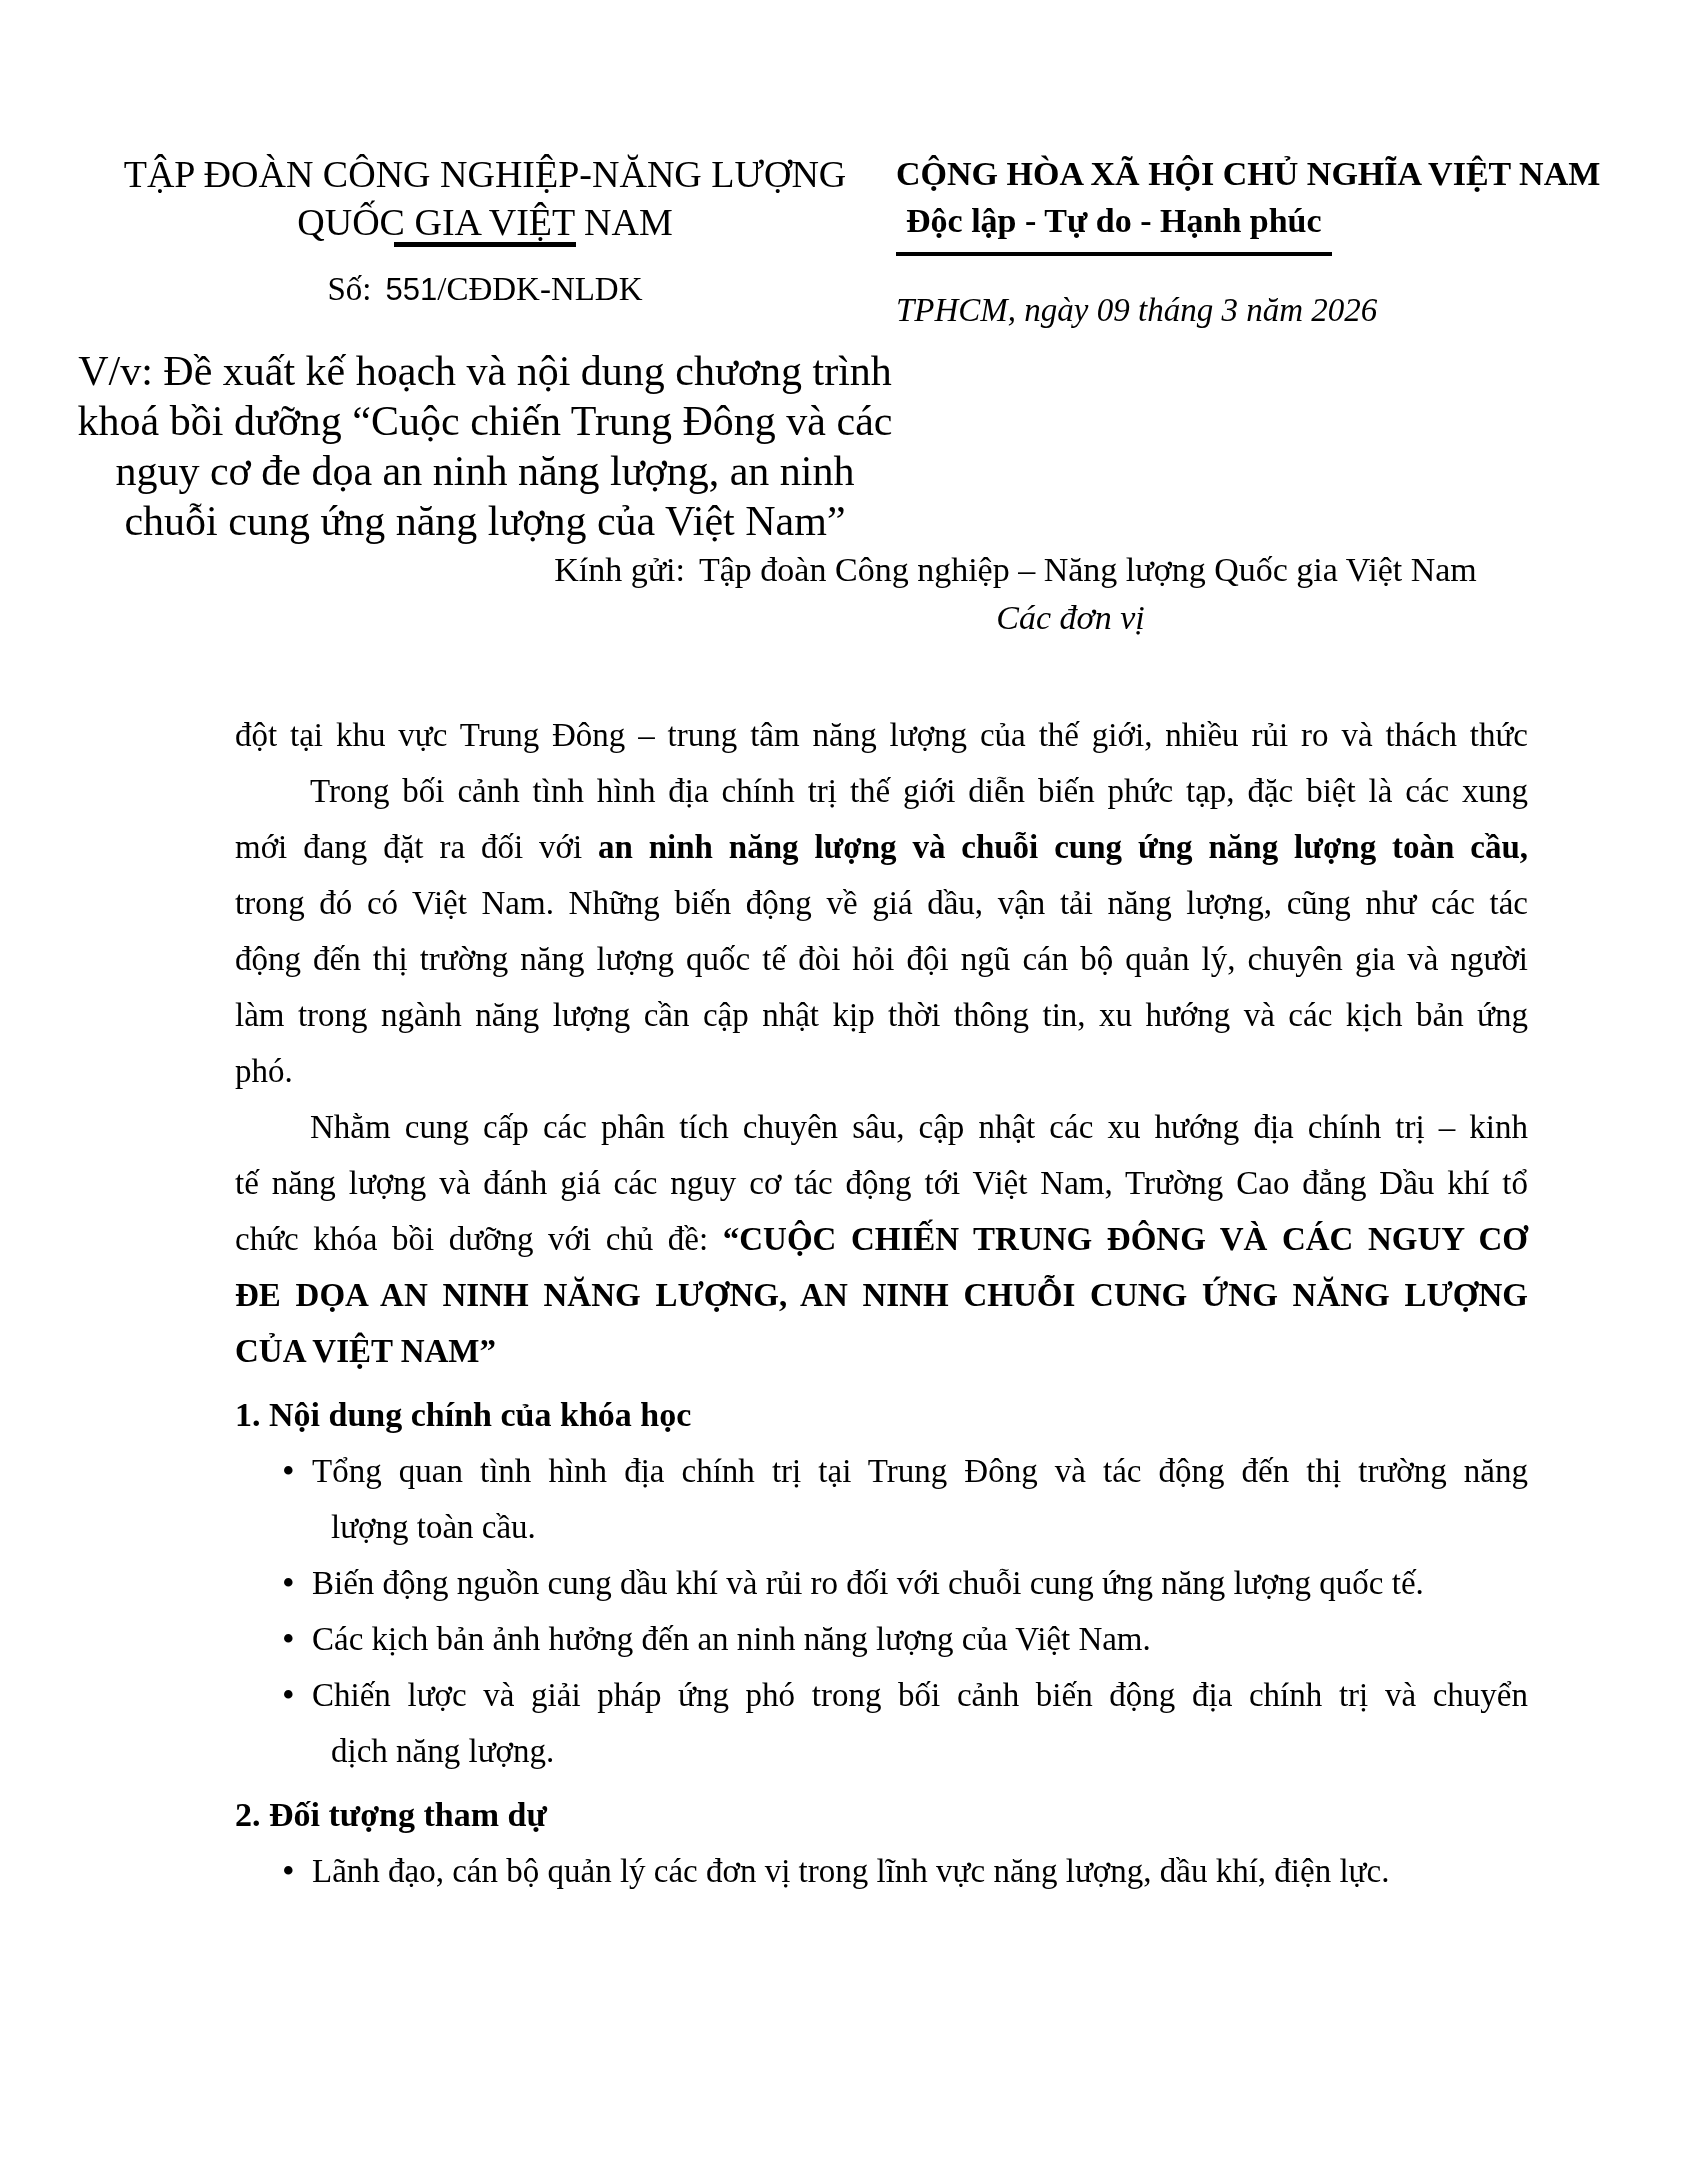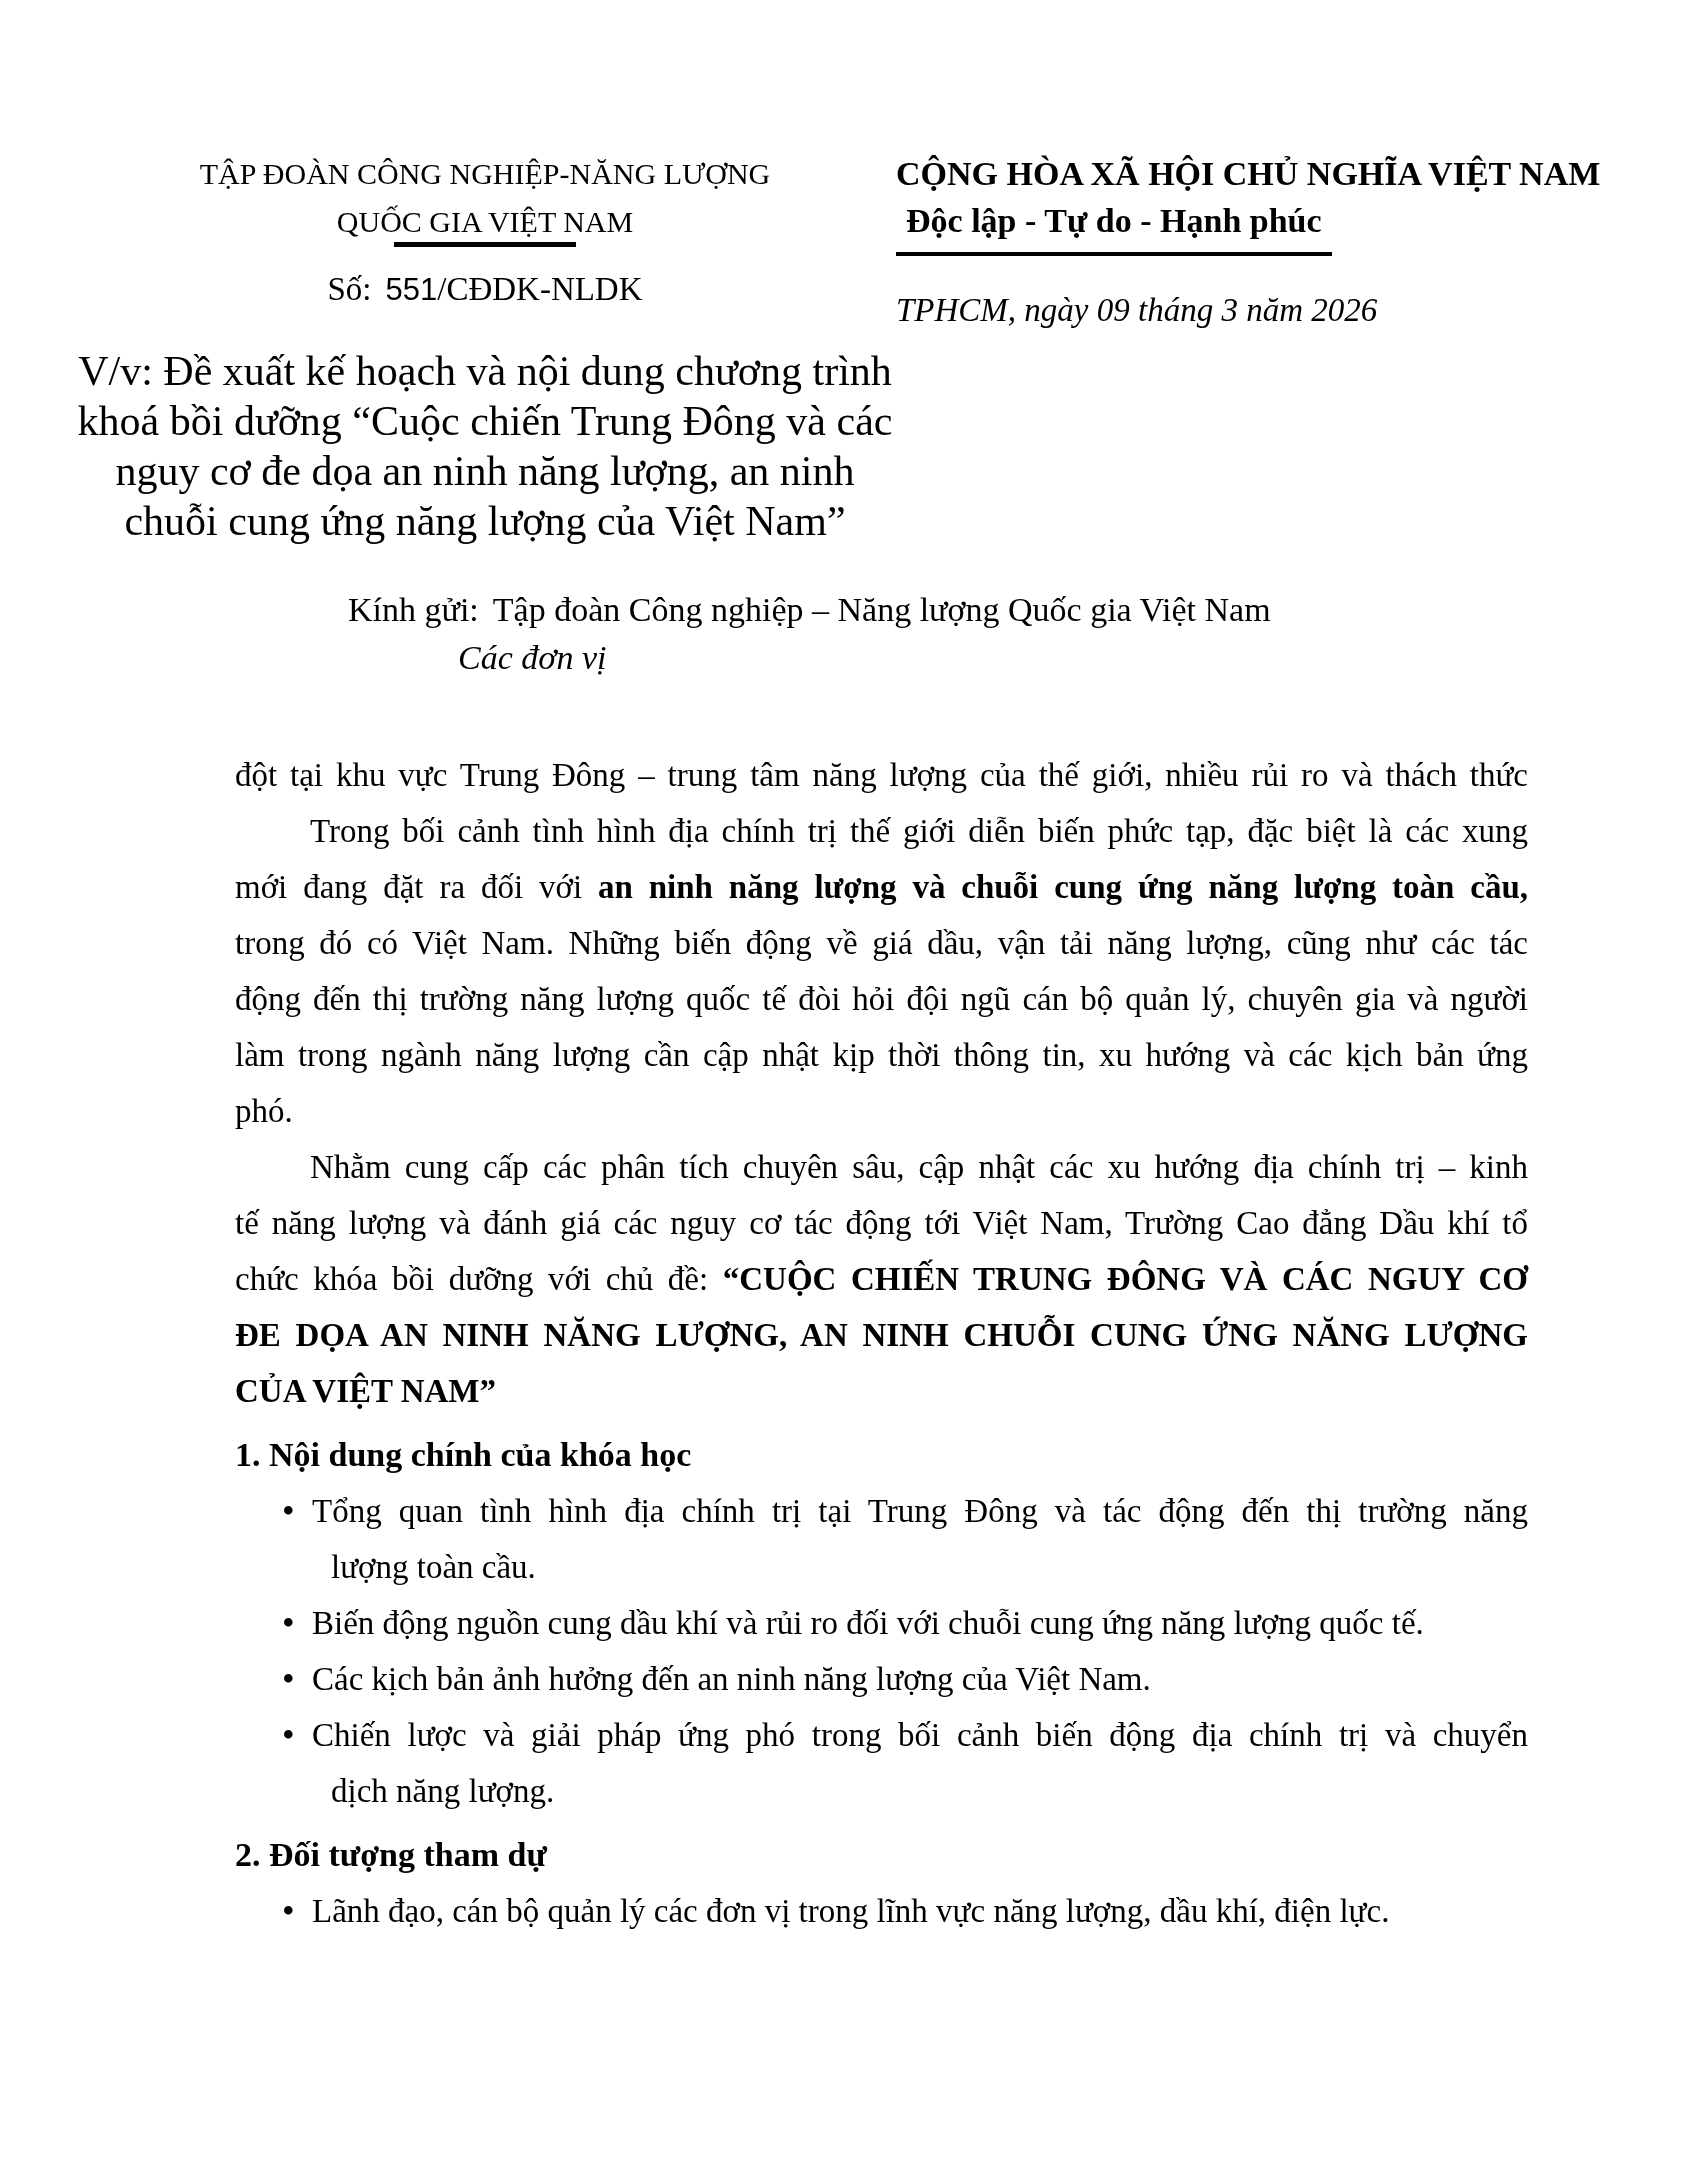--- a/index.html
+++ b/index.html
@@ -10,39 +10,39 @@
     background:#ffffff;
     color:#000;
     font-family:"Liberation Serif","DejaVu Serif",serif;
     overflow:hidden;
   }
   
   .header { display:flex; padding:150px 0 0 74px; }
   .col-left  { width:822px; text-align:center; flex:none; }
   .col-right { width:709px; text-align:left; flex:none; }
 
-  .org-parent { font-size:30px; line-height:48px; white-space:pre-line; }
+  .org-parent { font-size:38px; line-height:48px; white-space:pre-line; }
   .org-name   { font-size:33px; font-weight:bold; line-height:48px; }
   .org-rule   { width:182px; height:5px; background:#000; margin:-4px auto 0; }
   .doc-number { font-size:33px; line-height:40px; margin-top:22px; }
   .doc-number .num {
     font-family:"Liberation Sans","DejaVu Sans",sans-serif;
     font-size:31px; margin-left:14px;
   }
   .subject { font-size:42px; line-height:50px; margin-top:36px; white-space:pre-line; }
 
   .national-title { font-size:34px; font-weight:bold; line-height:48px; }
   .motto {
     font-size:34px; font-weight:bold; line-height:46px;
     display:inline-block; border-bottom:4px solid #000; padding:0 10px 8px;
   }
   .date-line { font-size:33px; font-style:italic; line-height:40px; margin-top:34px; }
 
   
-  .recipient { margin-top:40px; font-size:34px; line-height:48px; }
+  .recipient { font-size:34px; line-height:48px;text-align:center; }
   .recipient-line1 { margin-left:348px; }
   .recipient-line1 .val { margin-left:14px; }
   .recipient-line2 { margin-left:458px;font-style:italic; }
 
   
   .body-text { margin:65px 0 0 235px; width:1293px; font-size:33px; line-height:56px; }
   .line    { text-align:justify; }
   .stretch { text-align-last:justify; }
   .indent  { text-indent:75px; }
   .b       { font-weight:bold; }

